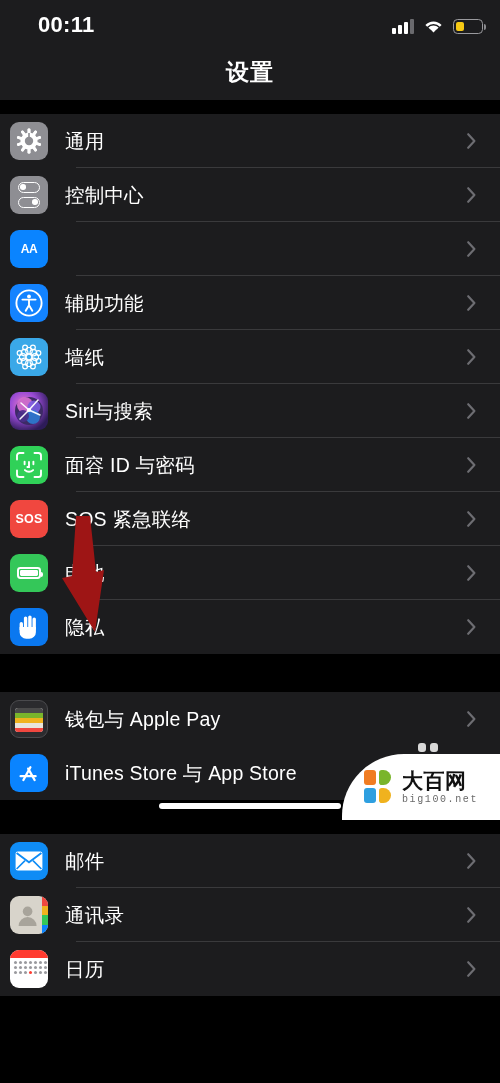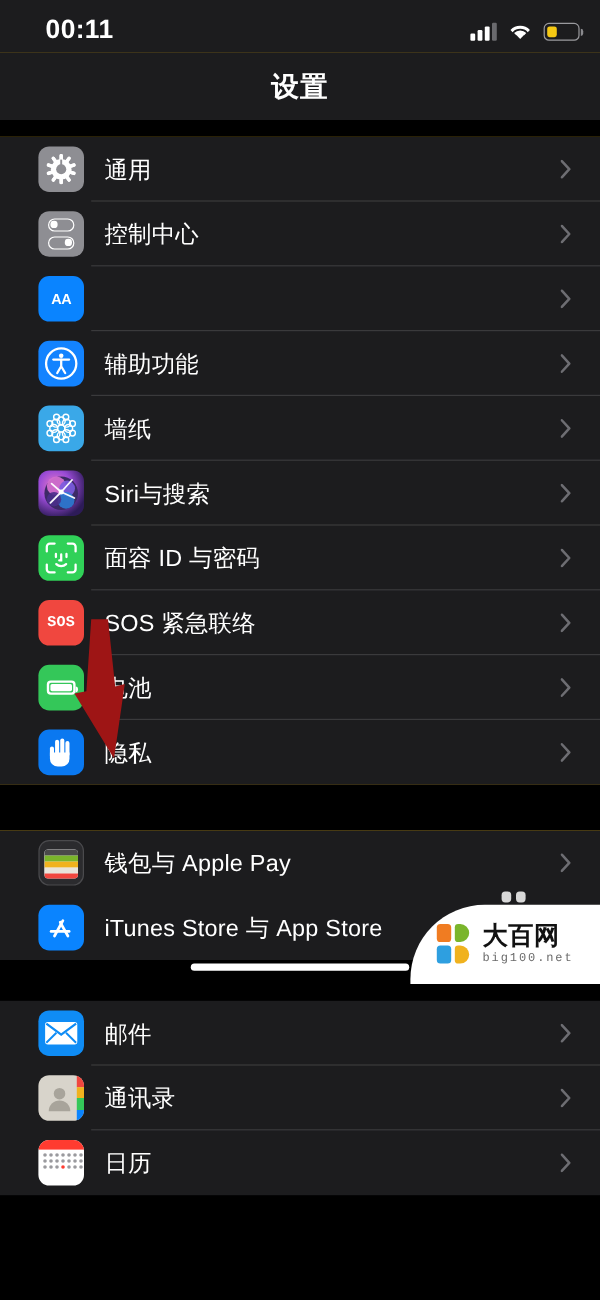--- a/index.html
+++ b/index.html
@@ -3,21 +3,21 @@
 <meta charset="utf-8">
 <style>
   * { margin:0; padding:0; box-sizing:border-box; }
   html,body { background:#000; }
   body {
     width:500px; height:1083px;
     font-family:"Liberation Sans","DejaVu Sans",sans-serif;
     overflow:hidden; position:relative;
     -webkit-font-smoothing:antialiased;
   }
-  .screen { width:500px; height:820px; background:#eab308; position:relative; }
+  .screen { width:500px; height:820px; background:#a21caf; position:relative; }
 
   
   .statusbar {
     height:44px; background:#1c1c1e; position:relative;
     display:flex; align-items:center;
   }
   .clock {
     position:absolute; left:38px; top:12px;
     color:#fff; font-size:22px; font-weight:600; letter-spacing:0.3px;
   }
@@ -48,21 +48,21 @@
     height:56px; background:#1c1c1e;
     display:flex; align-items:center; justify-content:center;
   }
   .navbar .title { color:#fff; font-size:23px; font-weight:600; letter-spacing:1px; }
 
   
   .gap { background:#000; }
   .section { background:#1c1c1e; }
   .row {
     height:54px; display:flex; align-items:center;
-    padding-left:32px; position:relative;
+    padding-left:10px; position:relative;
   }
   .row .sep {
     position:absolute; left:76px; right:0; bottom:0; height:1px;
     background:#3a3a3c;
   }
   .row:last-child .sep { display:none; }
   .icon {
     width:38px; height:38px; border-radius:9px; flex:none;
     display:flex; align-items:center; justify-content:center;
     position:relative; overflow:hidden;
@@ -78,21 +78,21 @@
   .chev svg { display:block; }
 
   
   .ic-gear { background:#8e8e93; }
   .ic-control { background:#8e8e93; }
   .ic-display { background:#0a84ff; }
   .ic-access { background:#1383ff; }
   .ic-wall { background:#3aa8e8; }
   .ic-siri { background:radial-gradient(circle at 36% 34%, #e879c9 0%, #9a4bd6 38%, #2d1b58 78%); }
   .ic-face { background:#30d158; }
-  .ic-sos { background:#f0473f;font-family:Liberation Mono, monospace; }
+  .ic-sos { background:#f0473f; }
   .ic-battery { background:#34c759; }
   .ic-privacy { background:#0a78f0; }
   .ic-appstore { background:#0a84ff; }
   .ic-wallet { background:#2b2b2e; border:1px solid #4a4a4d; }
   .ic-passwd { background:#8e8e93; }
   .ic-mail { background:#0f8cf5; }
   .ic-contacts { background:#d8d4cb; }
   .ic-calendar { background:#fff; }
 
   .aa { color:#fff; font-size:12px; font-weight:600; letter-spacing:-0.4px; }

